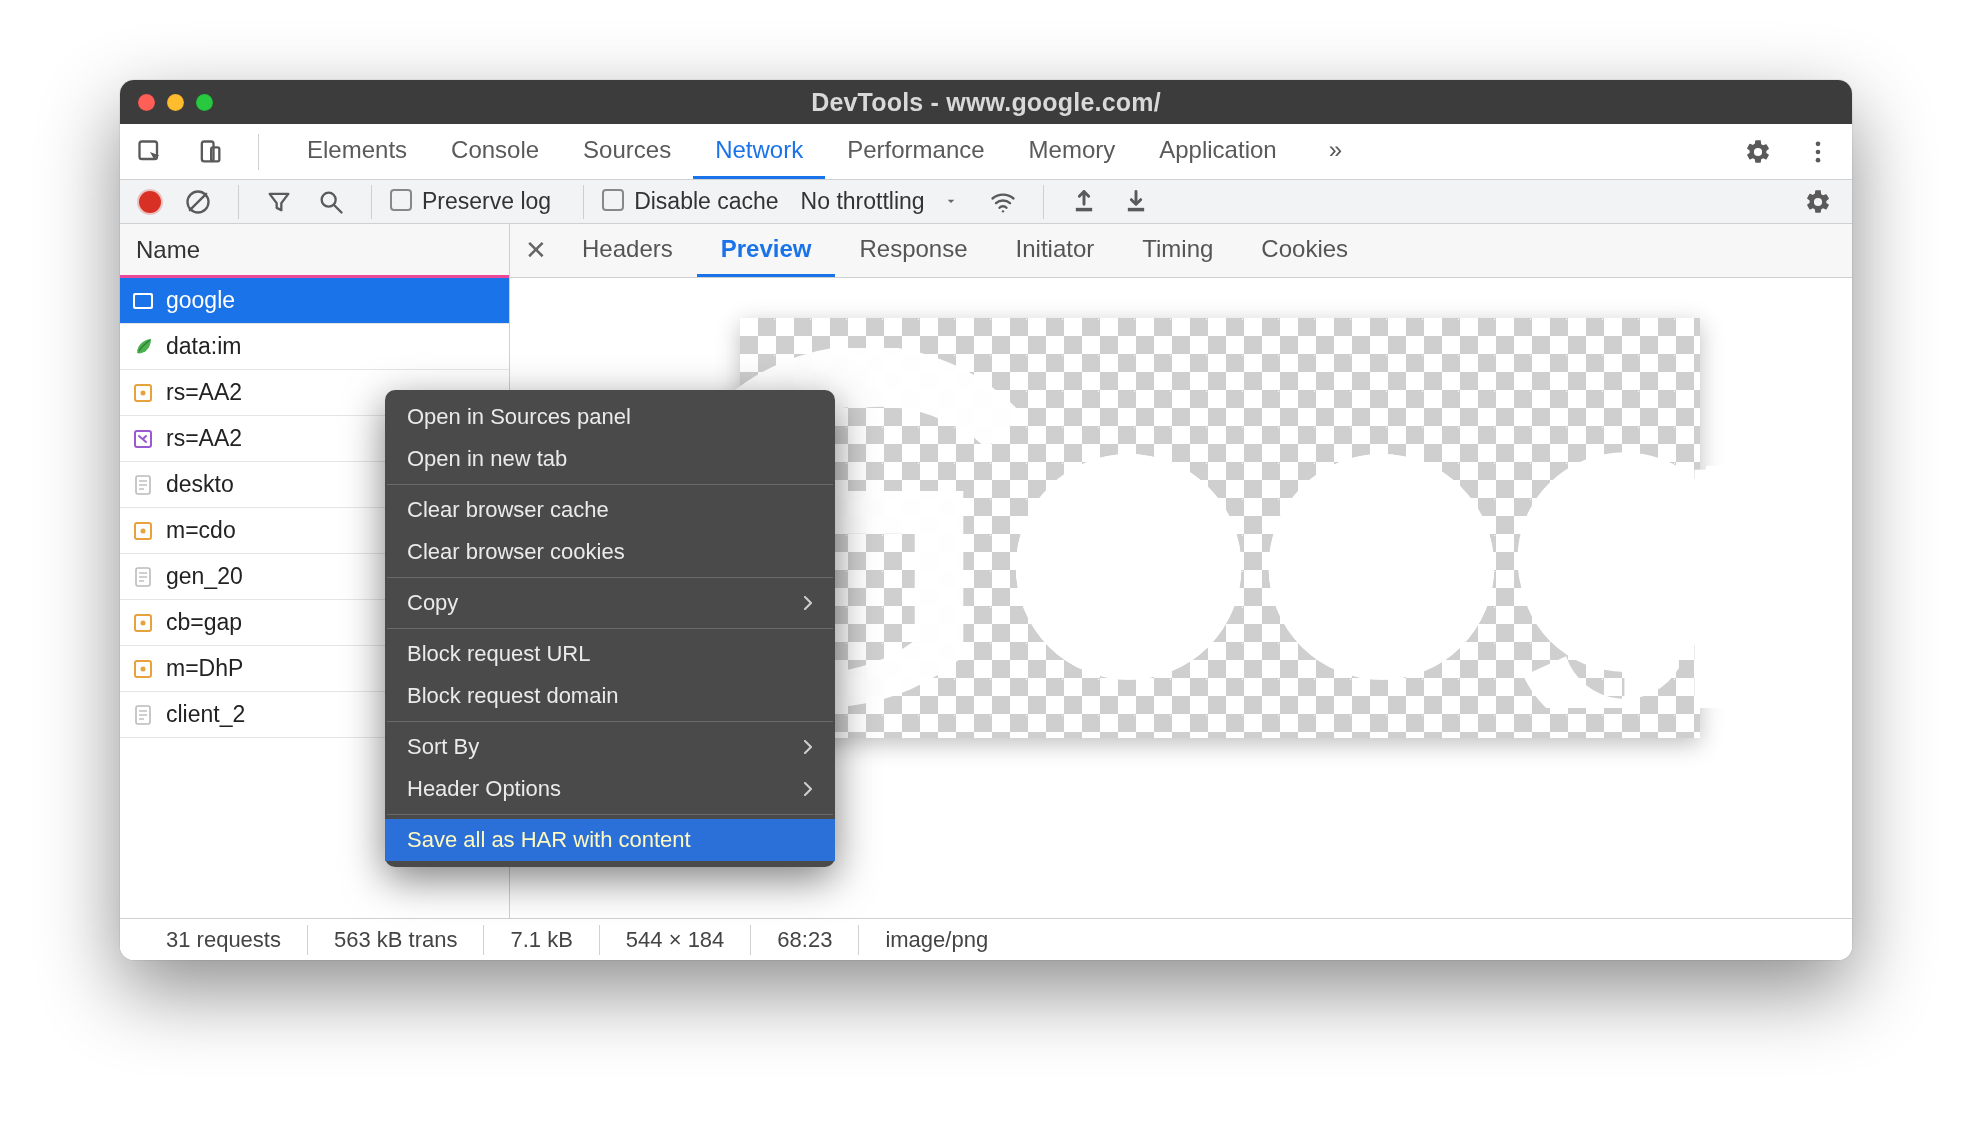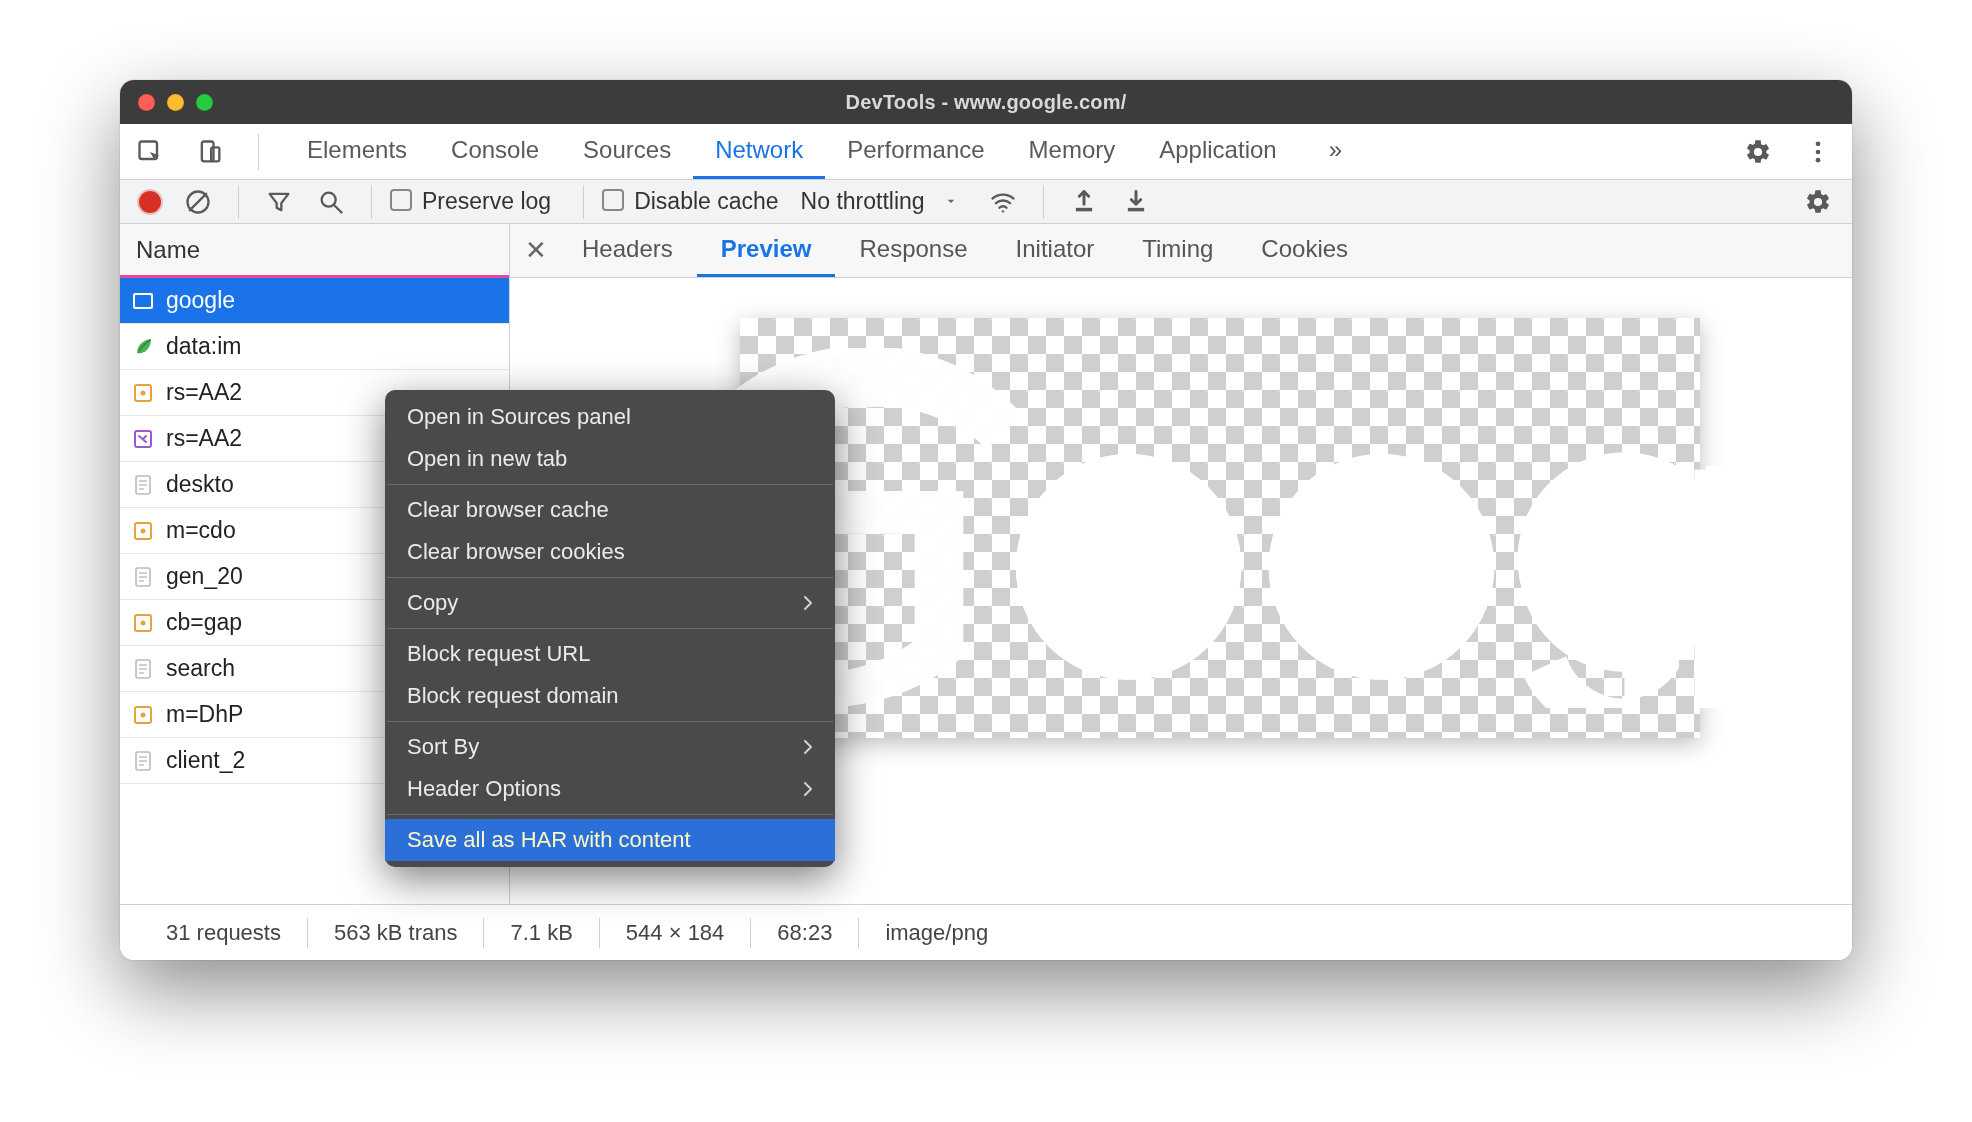--- a/index.html
+++ b/index.html
@@ -27,21 +27,21 @@
     position: relative;
     flex-shrink: 0;
   }
   .traffic-lights { display:flex; gap:12px; padding-left:18px; }
   .tl { width:17px; height:17px; border-radius:50%; box-shadow: inset 0 0 1px rgba(0,0,0,0.3); }
   .tl.red { background:#ff5f57; }
   .tl.yel { background:#febc2e; }
   .tl.grn { background:#28c840; }
   .titlebar-title {
     position:absolute; left:0; right:0; text-align:center;
-    color:#d9d9d9; font-size:20px; font-weight:600; letter-spacing:0.2px;
+    color:#d9d9d9; font-size:25px; font-weight:600; letter-spacing:0.2px;
     pointer-events:none;
   }
 
   
   .tabs-row {
     height: 56px;
     border-bottom: 1px solid #d0d0d0;
     display:flex; align-items:center;
     padding: 0 12px 0 8px;
     gap: 16px;
@@ -150,21 +150,21 @@
     position: relative;
   }
   .google-logo {
     position:absolute; left:-10px; top:30px; width:1050px; height:360px;
     color:#fff;
   }
   .google-logo svg { width:100%; height:100%; }
 
   
   .statusbar {
-    height:56px; border-top:1px solid #d0d0d0;
+    height:42px; border-top:1px solid #d0d0d0;
     display:flex; align-items:center;
     padding:0 20px;
     font-size:22px; color:#444; gap:0;
     background:#fff; flex-shrink:0;
   }
   .statusbar .seg { padding:0 26px; }
   .statusbar .vsep { width:1px; height:30px; background:#d0d0d0; }
 
   
   .ctx-menu {
@@ -389,31 +389,20 @@
             <span class="req-icon">
               <svg width="18" height="18" viewBox="0 0 18 18">
                 <rect x="1" y="1" width="16" height="16" rx="2" fill="none" stroke="#e8a23b" stroke-width="2"></rect>
                 <circle cx="9" cy="9" r="2.5" fill="#e8a23b"></circle>
               </svg>
             </span>
             <span>cb=gap</span>
           </div>
           <div class="req-row">
             <span class="req-icon">
-              <svg width="16" height="20" viewBox="0 0 16 20">
-                <rect x="1" y="1" width="14" height="18" rx="2" fill="none" stroke="#bbb" stroke-width="1.6"></rect>
-                <line x1="4" y1="6" x2="12" y2="6" stroke="#bbb" stroke-width="1.4"></line>
-                <line x1="4" y1="10" x2="12" y2="10" stroke="#bbb" stroke-width="1.4"></line>
-                <line x1="4" y1="14" x2="9" y2="14" stroke="#bbb" stroke-width="1.4"></line>
-              </svg>
-            </span>
-            <span>search</span>
-          </div>
-          <div class="req-row">
-            <span class="req-icon">
               <svg width="18" height="18" viewBox="0 0 18 18">
                 <rect x="1" y="1" width="16" height="16" rx="2" fill="none" stroke="#e8a23b" stroke-width="2"></rect>
                 <circle cx="9" cy="9" r="2.5" fill="#e8a23b"></circle>
               </svg>
             </span>
             <span>m=DhP</span>
           </div>
           <div class="req-row">
             <span class="req-icon">
               <svg width="16" height="20" viewBox="0 0 16 20">

